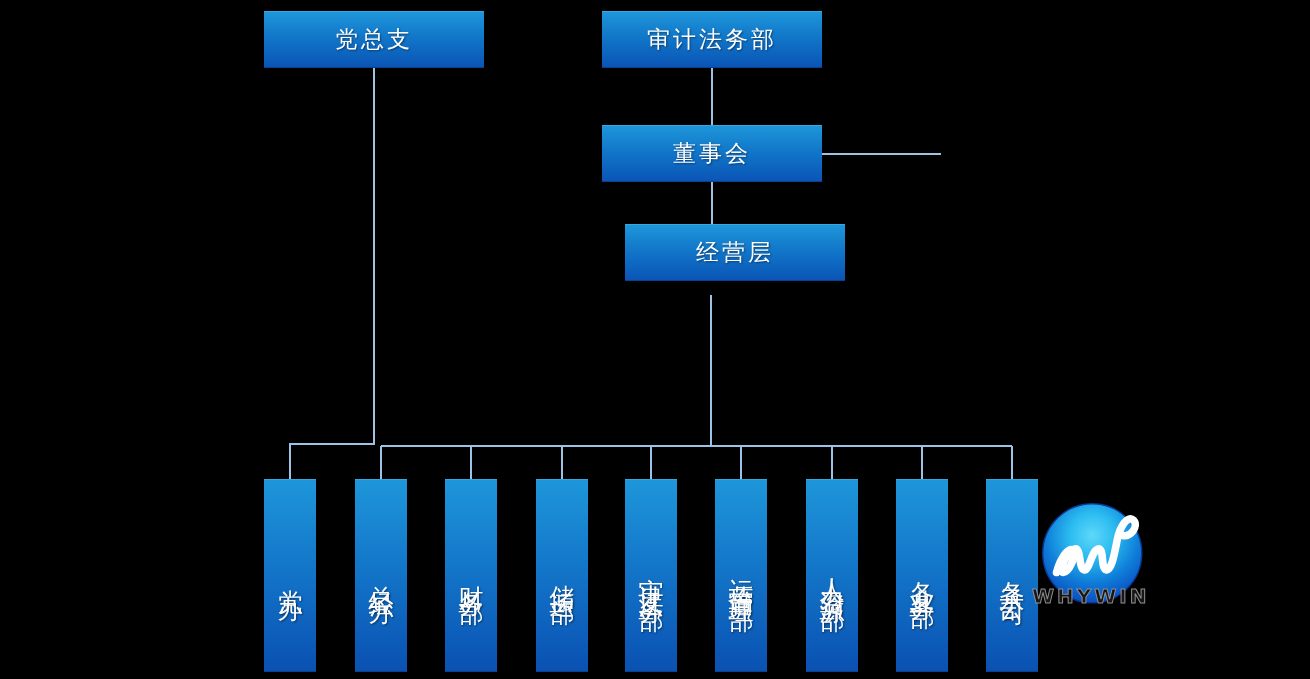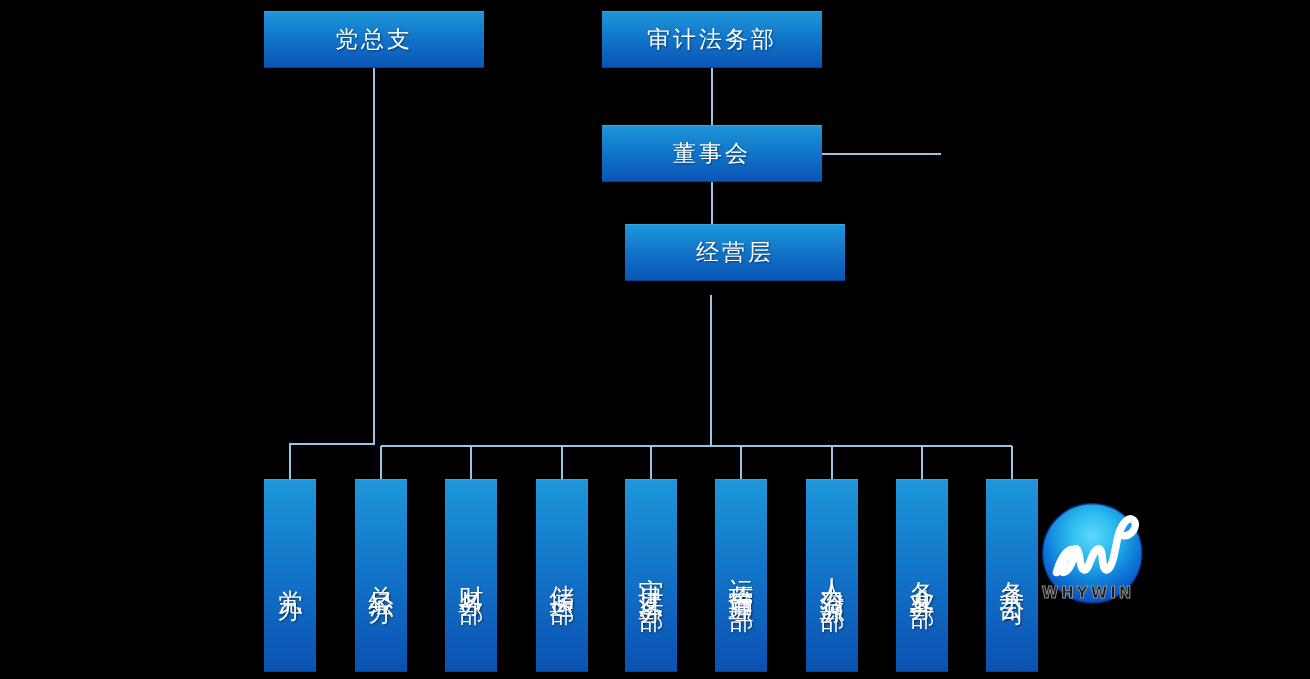--- a/index.html
+++ b/index.html
@@ -46,21 +46,21 @@
     text-shadow: 1px 1px 2px rgba(0,0,0,0.45);
   }
   .logo {
     position: absolute; left: 1040px; top: 501px;
     width: 110px; height: 110px;
   }
   .brand {
     position: absolute; left: 1032px; top: 584px;
     width: 112px;
     text-align: center;
-    font-size: 15px;
+    font-size: 20px;
     font-weight: bold;
     letter-spacing: 3px;
     color: #161616;
     -webkit-text-stroke: 1px #8f8f8f;
   }
 </style>
 </head>
 <body>
 
 <div class="stage">

